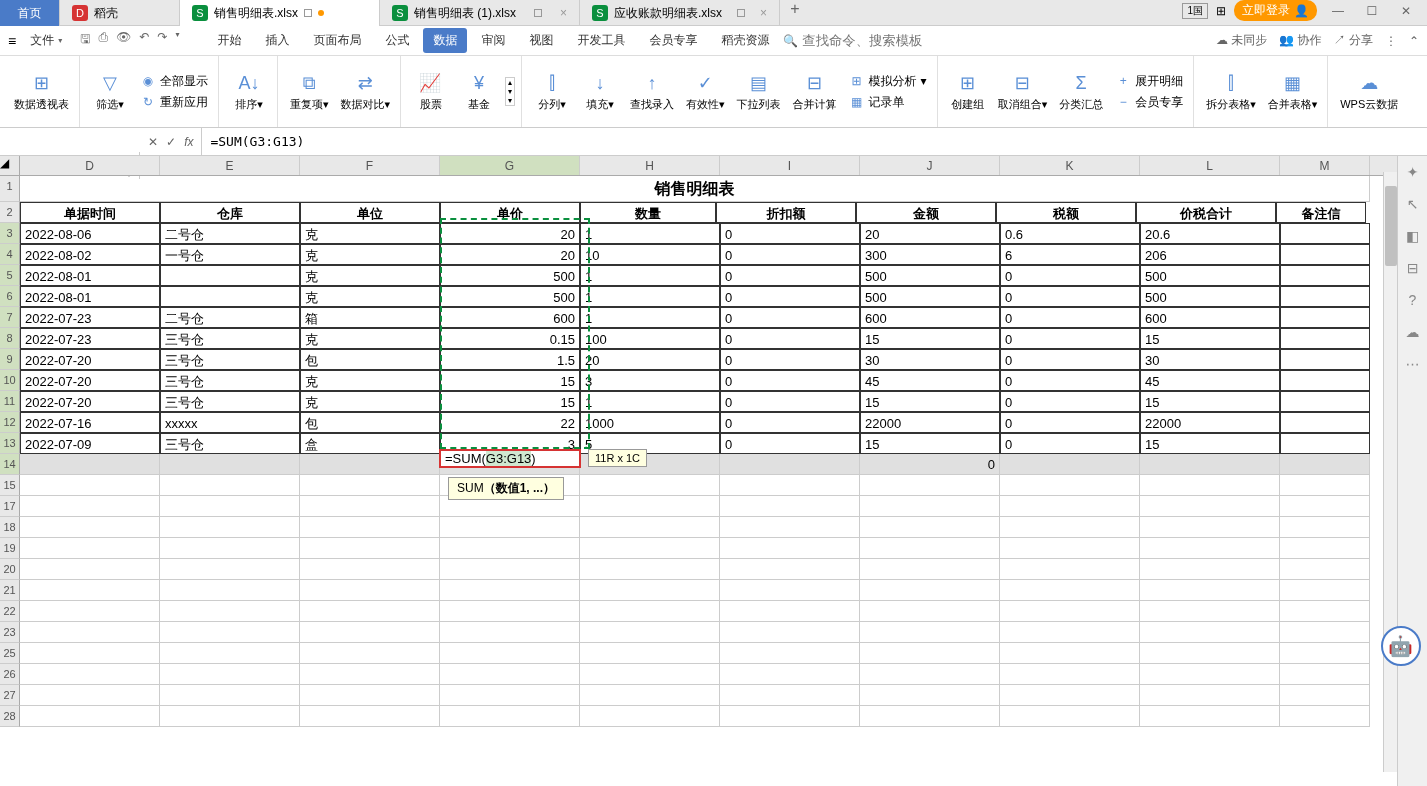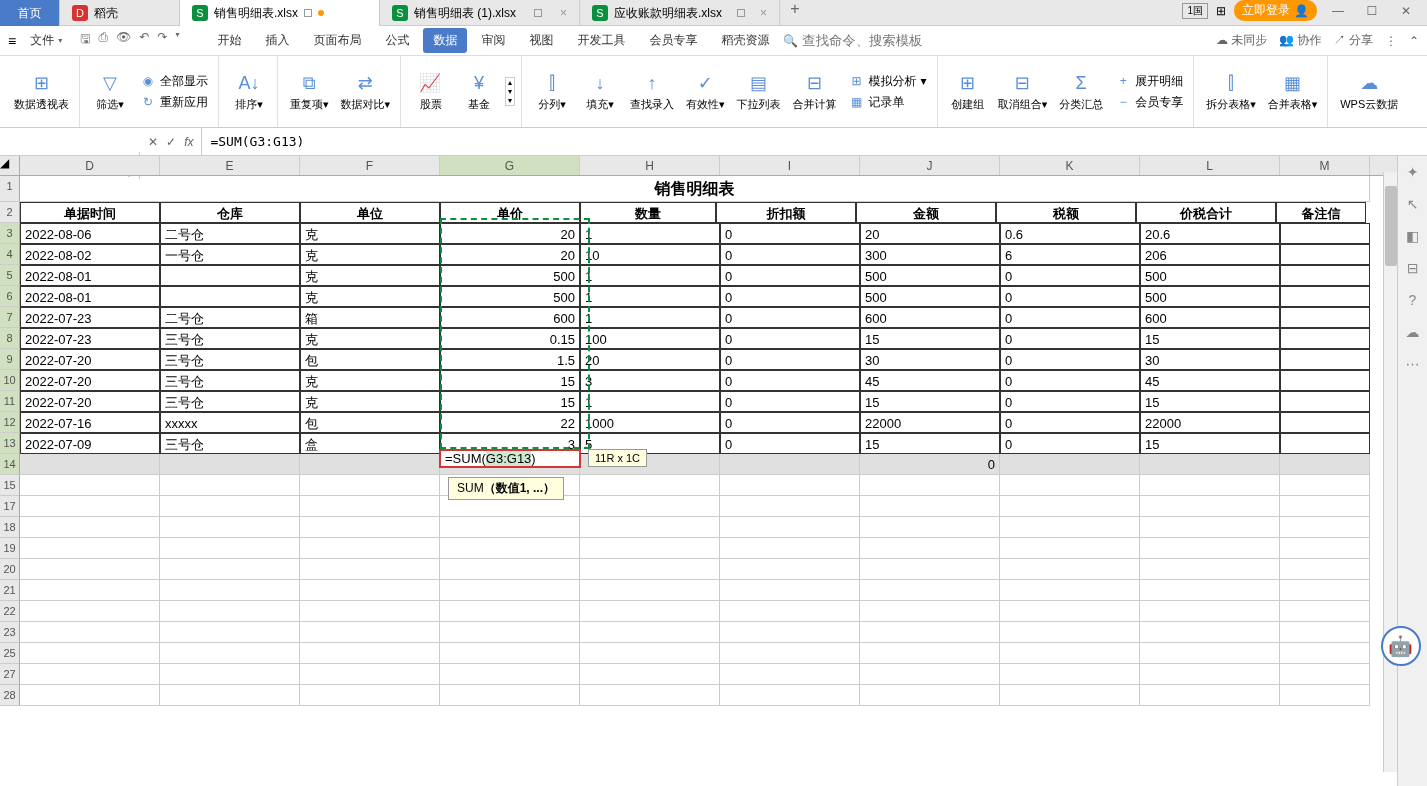--- a/index.html
+++ b/index.html
@@ -627,20 +627,33 @@
           <div class="cell cw-F" style="width: 140px;"></div>
           <div class="cell cw-G" style="width: 140px;"></div>
           <div class="cell cw-H" style="width: 140px;"></div>
           <div class="cell cw-I" style="width: 140px;"></div>
           <div class="cell cw-J" style="width: 140px;"></div>
           <div class="cell cw-K" style="width: 140px;"></div>
           <div class="cell cw-L" style="width: 140px;"></div>
           <div class="cell cw-M" style="width: 90px;"></div>
         </div>
         <div class="row">
+          <div class="row-h">26</div>
+          <div class="cell cw-D" style="width: 140px;"></div>
+          <div class="cell cw-E" style="width: 140px;"></div>
+          <div class="cell cw-F" style="width: 140px;"></div>
+          <div class="cell cw-G" style="width: 140px;"></div>
+          <div class="cell cw-H" style="width: 140px;"></div>
+          <div class="cell cw-I" style="width: 140px;"></div>
+          <div class="cell cw-J" style="width: 140px;"></div>
+          <div class="cell cw-K" style="width: 140px;"></div>
+          <div class="cell cw-L" style="width: 140px;"></div>
+          <div class="cell cw-M" style="width: 90px;"></div>
+        </div>
+        <div class="row">
           <div class="row-h">27</div>
           <div class="cell cw-D" style="width: 140px;"></div>
           <div class="cell cw-E" style="width: 140px;"></div>
           <div class="cell cw-F" style="width: 140px;"></div>
           <div class="cell cw-G" style="width: 140px;"></div>
           <div class="cell cw-H" style="width: 140px;"></div>
           <div class="cell cw-I" style="width: 140px;"></div>
           <div class="cell cw-J" style="width: 140px;"></div>
           <div class="cell cw-K" style="width: 140px;"></div>
           <div class="cell cw-L" style="width: 140px;"></div>

